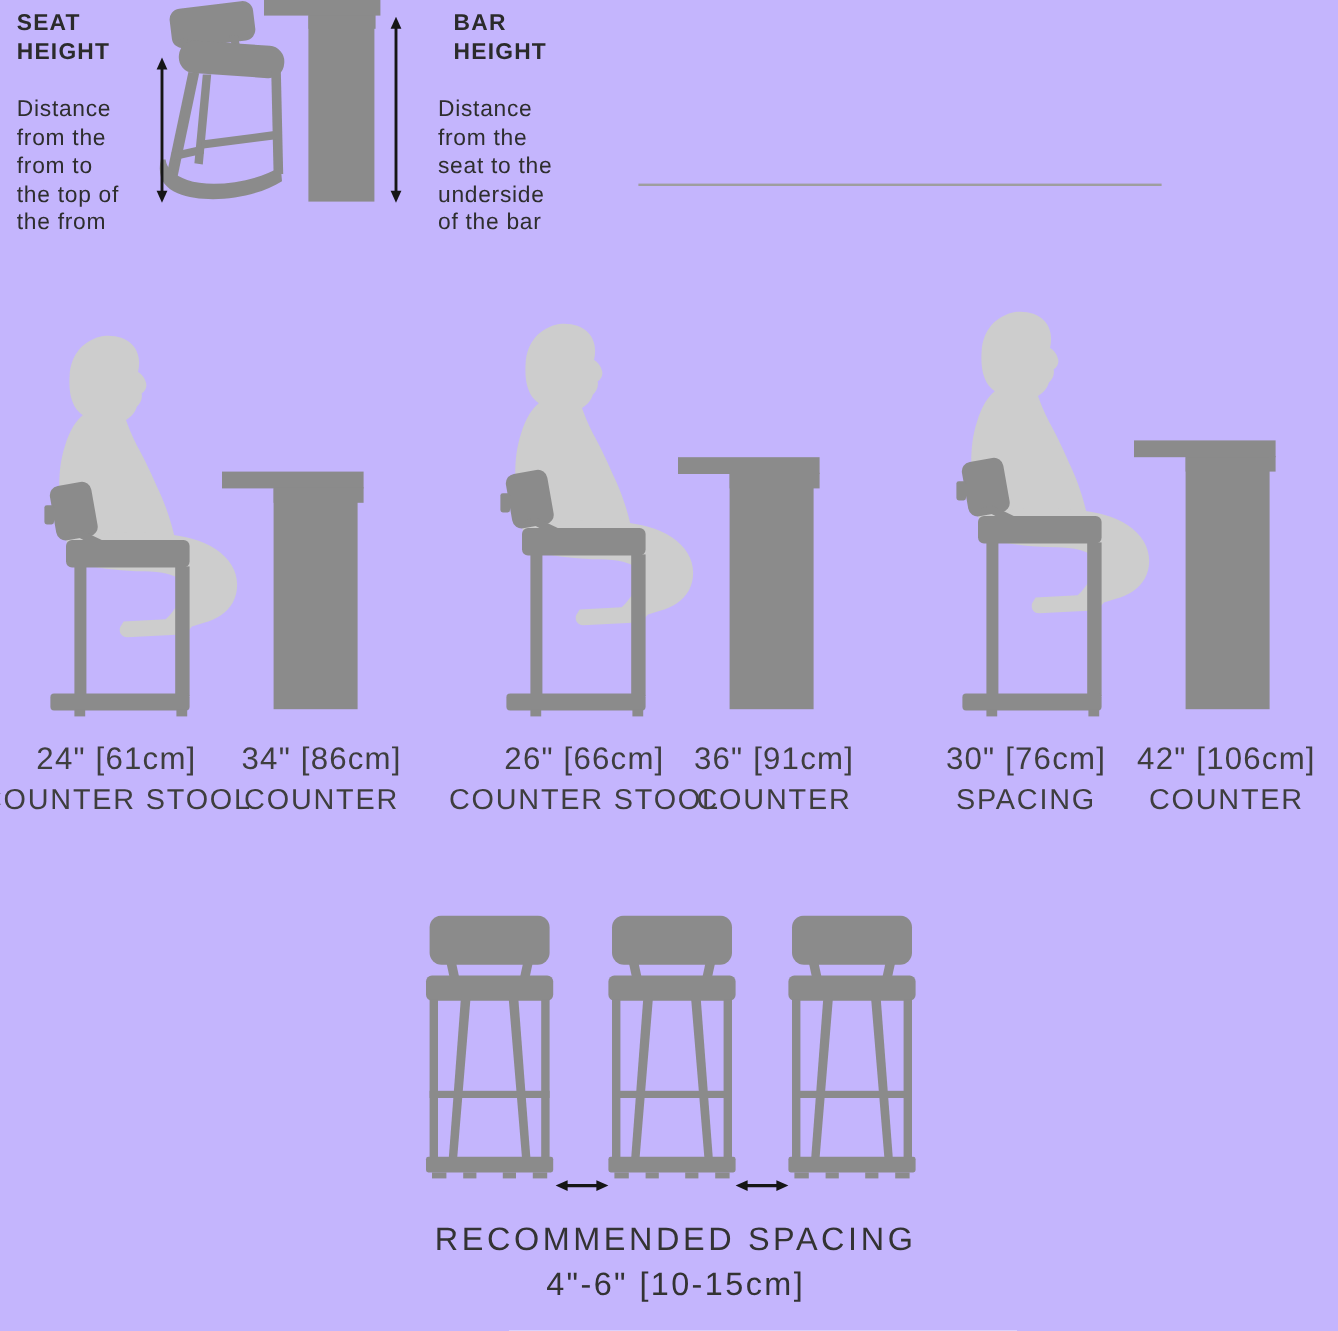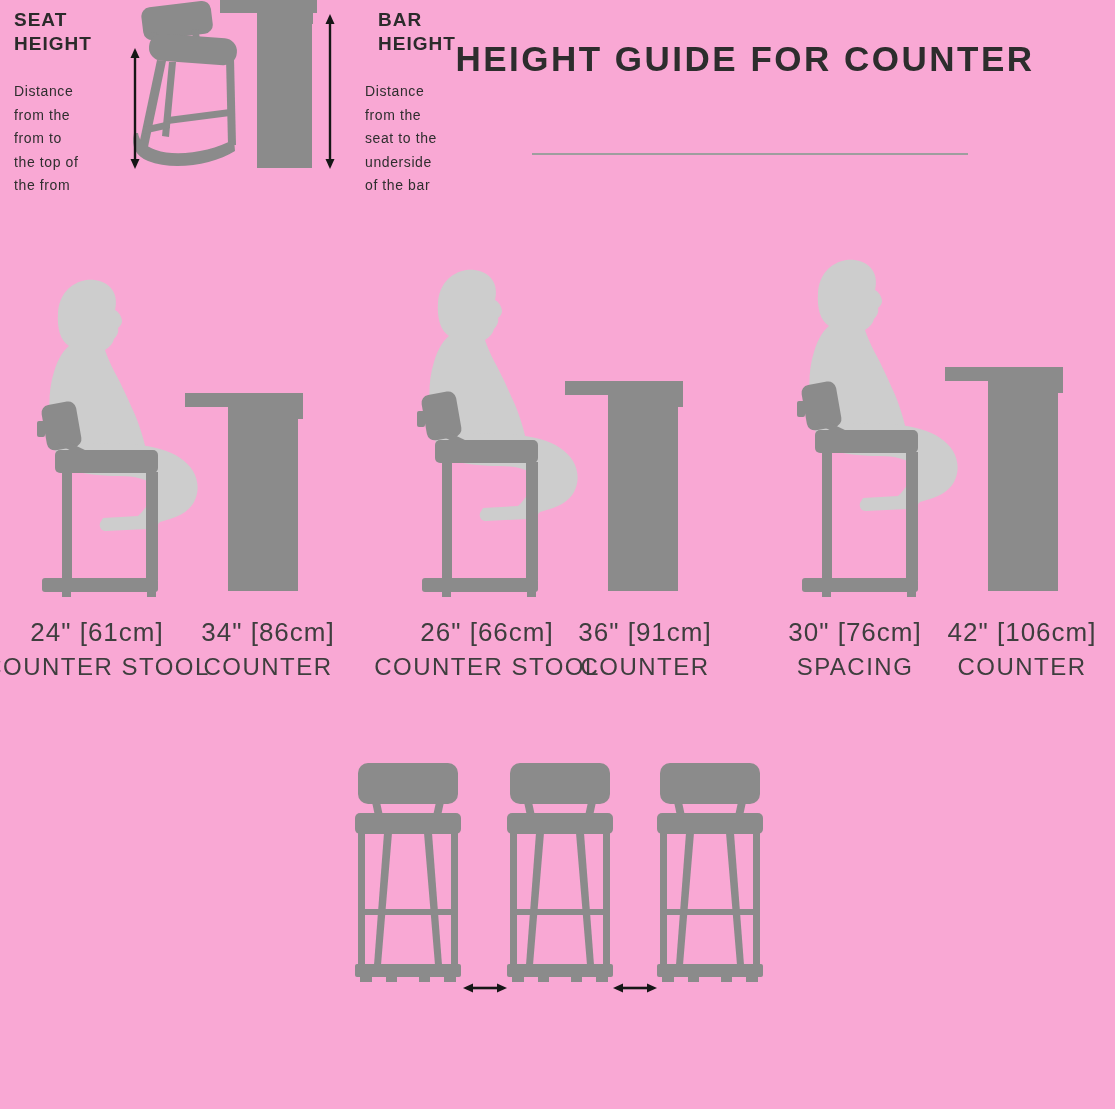--- a/index.html
+++ b/index.html
@@ -1,20 +1,20 @@
 <!DOCTYPE html>
 <html><head>
 <meta charset="utf-8">
 <style>
   html,body{margin:0;padding:0;background:#ffffff;}
-  #page{position:relative;width:1115px;height:1109px;background:#f9a8d4;overflow:hidden;
+  #page{position:relative;width:1115px;height:1109px;background:#c4b5fd;overflow:hidden;
         font-family:"Liberation Sans","DejaVu Sans",sans-serif;}
   .abs{position:absolute;}
   .legend-title{font-size:19px;font-weight:bold;line-height:24px;letter-spacing:1px;color:#2b2b2b;}
-  .legend-desc{font-size:14px;font-weight:normal;line-height:23.5px;letter-spacing:0.6px;color:#2e2e2e;}
+  .legend-desc{font-size:19px;font-weight:normal;line-height:23.5px;letter-spacing:0.6px;color:#2e2e2e;}
   #main-title{left:745px;top:38px;transform:translateX(-50%);text-align:center;
               font-size:35px;line-height:42px;font-weight:bold;letter-spacing:2.5px;color:#2d2d2d;white-space:nowrap;}
   #title-rule{left:532px;top:153px;width:436px;height:2px;background:#9e9e9e;}
   .dim-label{transform:translateX(-50%);text-align:center;top:614px;color:#3e3e3e;white-space:nowrap;}
   .dim-size{font-size:26px;line-height:36px;letter-spacing:1px;}
   .dim-name{font-size:24px;line-height:33px;letter-spacing:1.5px;}
   #spacing-text{left:563px;top:1014px;transform:translateX(-50%);text-align:center;color:#333333;white-space:nowrap;}
   #spacing-line1{font-size:27px;line-height:38px;letter-spacing:3px;}
   #spacing-line2{font-size:27px;line-height:36px;letter-spacing:2px;}
 </style>
@@ -71,21 +71,20 @@
   </div>
   <div class="abs legend-desc" style="left:365px;top:80px;">
     <div>Distance</div>
     <div>from the</div>
     <div>seat to the</div>
     <div>underside</div>
     <div>of the bar</div>
   </div>
 
   <div id="main-title" class="abs">
-    <div>HEIGHT GUIDE FOR COUNTER</div>
   </div>
   <div id="title-rule" class="abs"></div>
 
   <svg id="scene-0" class="abs" style="left:0px;top:250px;" width="380" height="350" viewBox="0 0 380 350">
   <g fill="#cdcdcd" transform="translate(0 0)">
     <path d="M86,30 C70,33 59,45 58,63 C57,78 60,90 69,96 C64,100 58,108 54,122 C48,140 48,165 53,188 C55,200 57,210 60,220 L146,220 L146,200 C143,185 137,168 131,156 C125,142 119,130 114,121 C110,113 107,106 105,100 C110,97 113,93 114,89 C117,86 119,82 118,78 C122,75 123,71 121,67 C120,64 117,61 115,60 C117,52 116,43 110,37 C104,31 95,29 86,30 Z"></path>
     <path d="M70,196 C100,192 140,193 160,199 C175,203 187,211 193,221 C199,231 199,243 194,252 C189,261 180,266 170,269 L160,272 C158,275 153,278 147,279 L106,281 C101,281 99,277 100,273 L103,268 L138,266 C146,259 152,248 154,236 C148,229 134,226 120,226 C103,226 85,224 72,221 Z"></path>
   </g>
   <g fill="#8b8b8b">
     <g transform="translate(0 0)">
@@ -234,14 +233,18 @@
     <polygon points="143,220.5 143,229.5 133,225" fill="#161616"></polygon>
     <polygon points="167,220.5 167,229.5 177,225" fill="#161616"></polygon>
   </g>
       <g>
     <line x1="291" y1="225" x2="319" y2="225" stroke="#161616" stroke-width="2.6"></line>
     <polygon points="293,220.5 293,229.5 283,225" fill="#161616"></polygon>
     <polygon points="317,220.5 317,229.5 327,225" fill="#161616"></polygon>
   </g>
     </svg>
 
+  <div id="spacing-text" class="abs">
+    <div id="spacing-line1">RECOMMENDED SPACING</div>
+    <div id="spacing-line2">4"-6" [10-15cm]</div>
+  </div>
 
 </div>
 
 </body></html>

